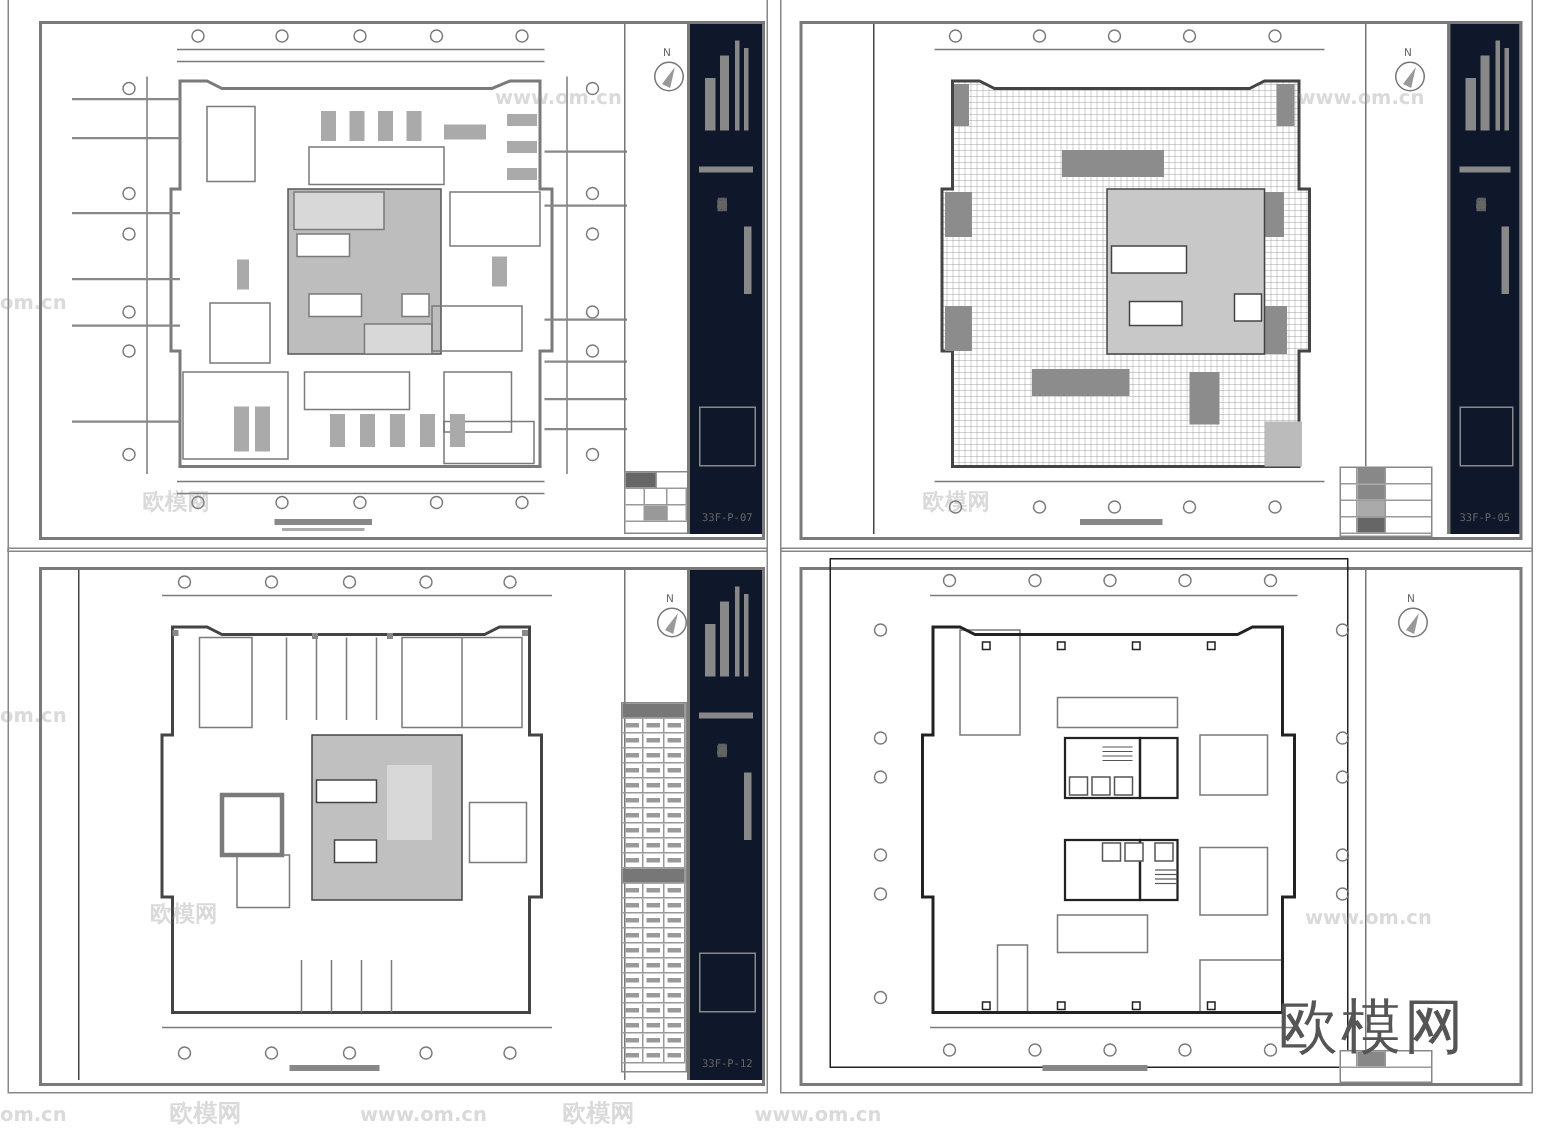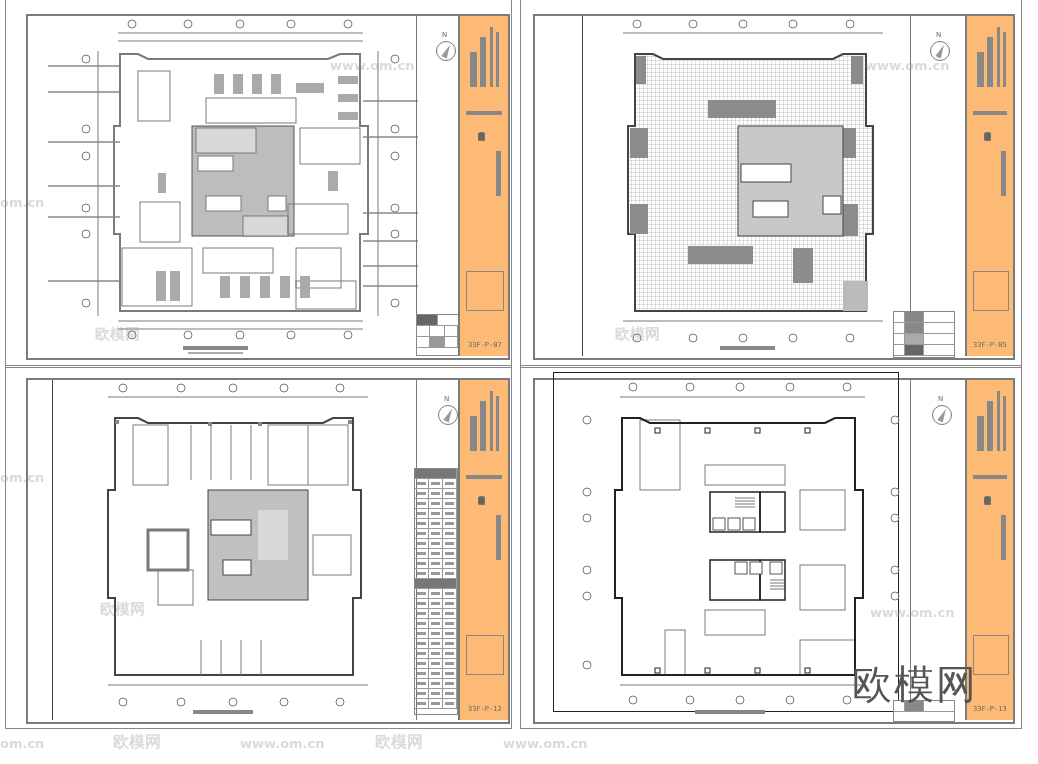--- a/index.html
+++ b/index.html
@@ -1,21 +1,21 @@
 <!DOCTYPE html>
 <html><head>
 <meta charset="utf-8">
 <style>
   html,body{margin:0;padding:0;background:#fff;}
   body{width:1038px;height:764px;position:relative;overflow:hidden;font-family:"DejaVu Sans",sans-serif;color:#555;}
   .sheet{position:absolute;}
   .frame-outer{position:absolute;border:1px solid #888;}
   .frame{position:absolute;border:2px solid #7a7a7a;background:#fff;}
   .plan{position:absolute;}
-  .titleblock{position:absolute;border-left:2px solid #7a7a7a;background:#fdba74;}
+  .titleblock{position:absolute;border-left:2px solid #7a7a7a;background:#0f172a;}
   .logo-bars{position:absolute;top:6px;left:6px;right:6px;height:70px;}
   .logo-bars span{position:absolute;background:#888;}
   .tb-vtext{position:absolute;writing-mode:vertical-rl;font-size:7px;color:#666;letter-spacing:0;line-height:9px;}
   .sheetno{position:absolute;font-family:"DejaVu Sans Mono",monospace;font-size:7px;color:#666;}
   .north{position:absolute;width:18px;height:18px;border:1px solid #777;border-radius:50%;}
   .north .n{position:absolute;top:-11px;left:5px;font-size:7px;color:#666;}
   .north .arrow{position:absolute;left:7px;top:2px;width:0;height:0;border-left:3px solid transparent;border-right:3px solid transparent;border-bottom:14px solid #999;transform:rotate(25deg);}
   .caption{position:absolute;height:4px;background:#888;}
   .caption2{position:absolute;height:2px;background:#aaa;}
   .legend{position:absolute;border:1px solid #888;font-size:4px;}
@@ -637,33 +637,20 @@
     <div class="north" style="left:397px;top:25px;">
         <span class="n">N</span>
         <span class="arrow"></span>
       </div>
     <div class="revtable" style="left:358px;top:320px;width:60px;height:20px;">
       <div>
           <span style="width:10px"></span>
           <span style="width:18px;background:#888"></span>
         </div>
     </div>
-    <div class="titleblock" style="left:430px;top:0;width:46px;height:340px;">
-      <div class="logo-bars">
-        <span style="left:4px;top:30px;width:7px;height:35px;"></span>
-        <span style="left:14px;top:15px;width:6px;height:50px;"></span>
-        <span style="left:24px;top:5px;width:3px;height:60px;"></span>
-        <span style="left:30px;top:10px;width:3px;height:55px;"></span>
-      </div>
-      <div style="position:absolute;left:6px;top:95px;width:34px;height:4px;background:#888;"></div>
-      <div class="tb-vtext" style="left:15px;top:110px;height:120px;">深圳某大厦办公室 室内装修设计工程</div>
-      <div style="position:absolute;left:34px;top:135px;width:5px;height:45px;background:#888;"></div>
-      <div style="position:absolute;left:6px;top:255px;width:34px;height:38px;border:1px solid #888;"></div>
-      <div class="sheetno" style="left:6px;top:325px;">33F-P-13</div>
-    </div>
   </div>
   <div class="wm-big" style="left:332px;top:292px;">欧模网</div>
   <div class="wm" style="left:350px;top:240px;font-size:13px;">www.om.cn</div>
 </div>
 
 <div class="wm" style="left:0;top:736px;font-size:13px;">om.cn</div>
 <div class="wm" style="left:113px;top:732px;font-size:16px;">欧模网</div>
 <div class="wm" style="left:240px;top:736px;font-size:13px;">www.om.cn</div>
 <div class="wm" style="left:375px;top:732px;font-size:16px;">欧模网</div>
 <div class="wm" style="left:503px;top:736px;font-size:13px;">www.om.cn</div>

